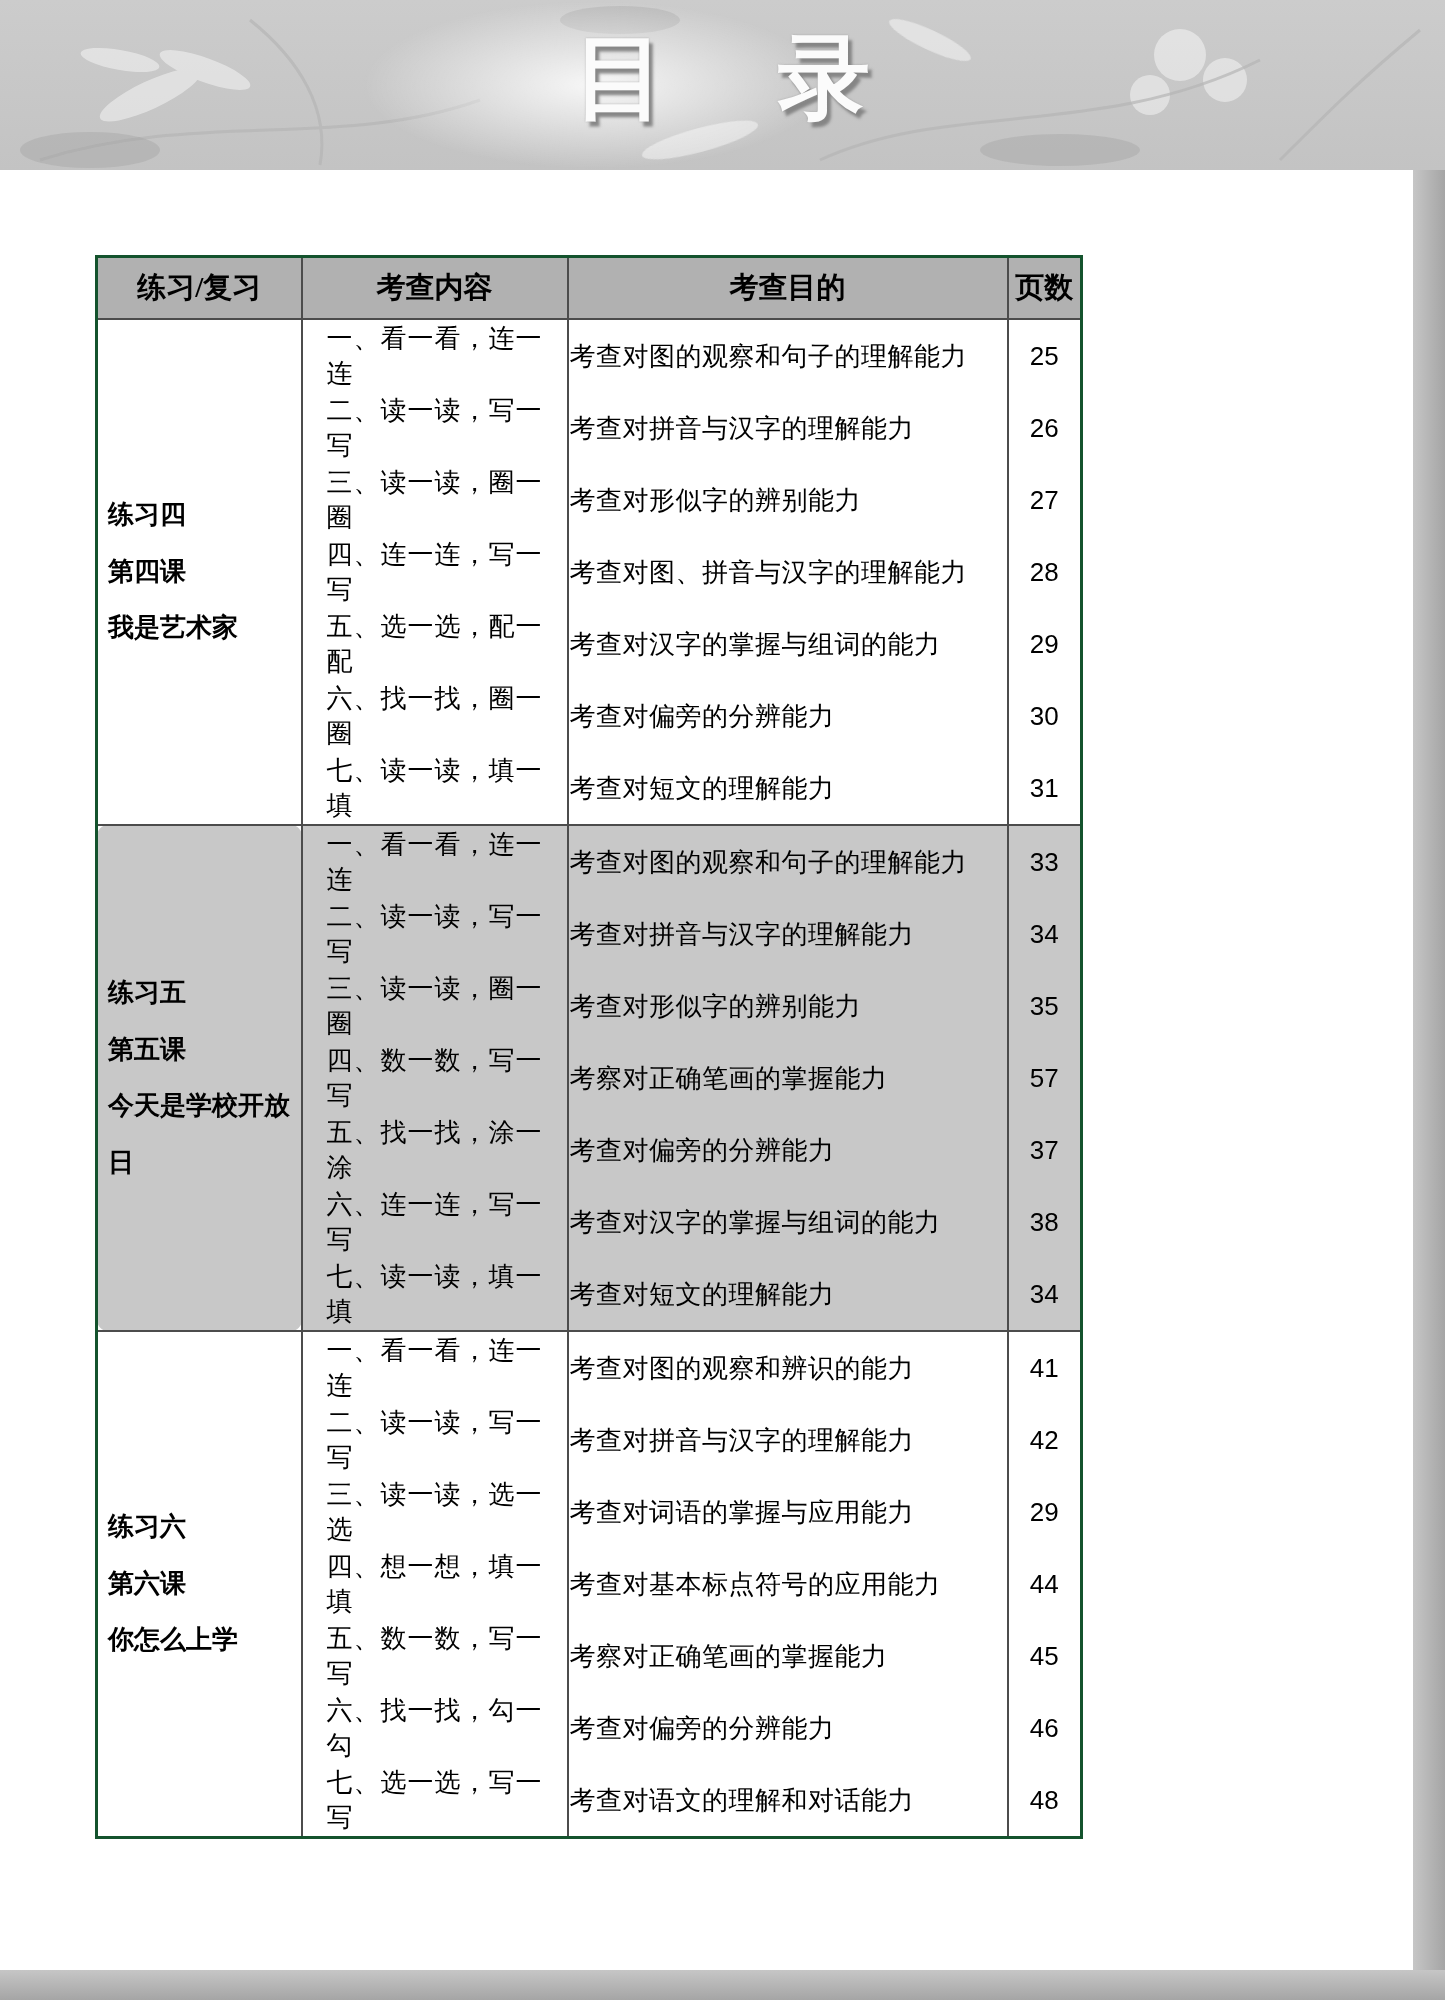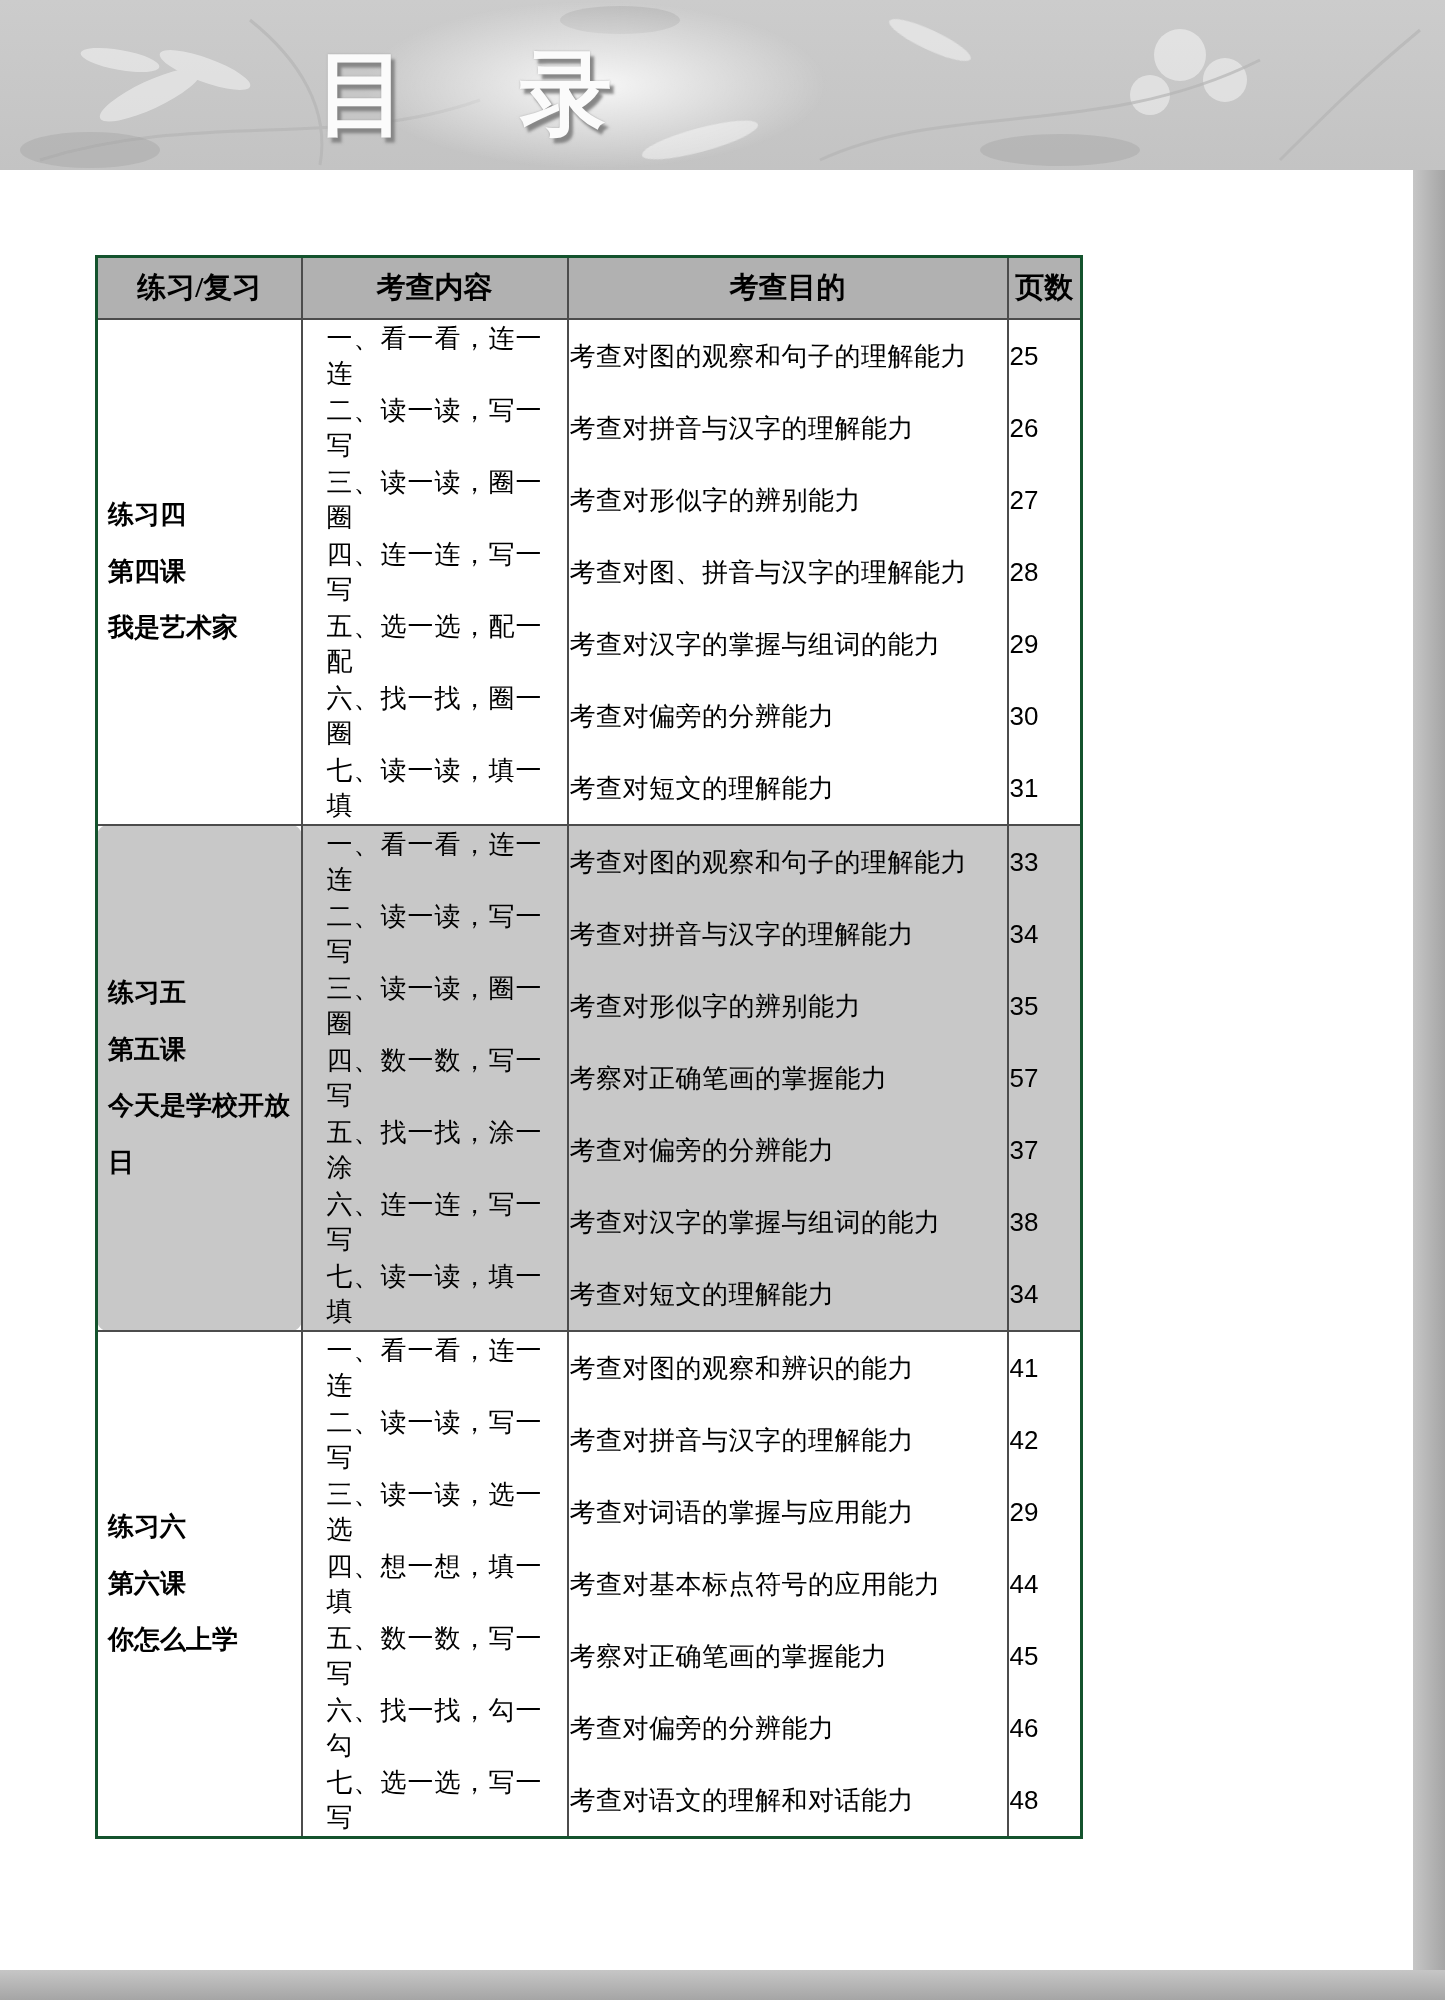--- a/index.html
+++ b/index.html
@@ -26,21 +26,21 @@
     position: absolute; top: 0; left: 0; width: 100%; height: 170px;
     background: linear-gradient(to bottom, #cccccc, #c3c3c3);
   }
   .header-band svg { position: absolute; top: 0; left: 0; }
   .title-glow {
     position: absolute; left: 360px; top: 0; width: 470px; height: 170px;
     background: radial-gradient(ellipse at center, rgba(255,255,255,0.85) 0%, rgba(255,255,255,0) 70%);
   }
   .toc-title {
     position: absolute; left: 300px; top: 22px; width: 580px;
-    margin: 16px; text-align: left;
+    margin: 0; text-align: right;
     font-family: "Liberation Sans", sans-serif;
     font-weight: bold; font-size: 92px; line-height: 110px;
     letter-spacing: 10px; white-space: pre;
     color: #fbfbfb;
     text-shadow: 4px 5px 3px rgba(130,130,130,0.95), 0 0 2px rgba(150,150,150,0.8);
   }
   
   .table-wrap { position: absolute; top: 255px; left: 95px; width: 985px; }
   table.toc {
     width: 985px; border-collapse: collapse; table-layout: fixed;
@@ -63,21 +63,21 @@
   tbody.section tr:first-child td { border-top: 2px solid #4c4c4c; }
   tbody.shaded td { background: #c8c8c8; }
   td.unit {
     vertical-align: top; padding: 0 6px 0 10px;
     font-size: 28px; font-weight: bold; line-height: 56.5px; border-radius: 11px;
   }
   td.unit .uline { white-space: normal; }
   td.cell-content { padding-left: 24px; letter-spacing: 1px; font-family: Liberation Serif, serif; }
   td.cell-purpose { letter-spacing: 0.5px; }
   td.cell-page {
-    font-family: "Liberation Sans", sans-serif; font-size: 26px;
+    text-align: center; font-family: "Liberation Sans", sans-serif; font-size: 26px;
   }
 </style>
 </head>
 <body>
 
 <div class="page">
 
   <div class="edge-right"></div>
   <div class="edge-bottom"></div>
 

